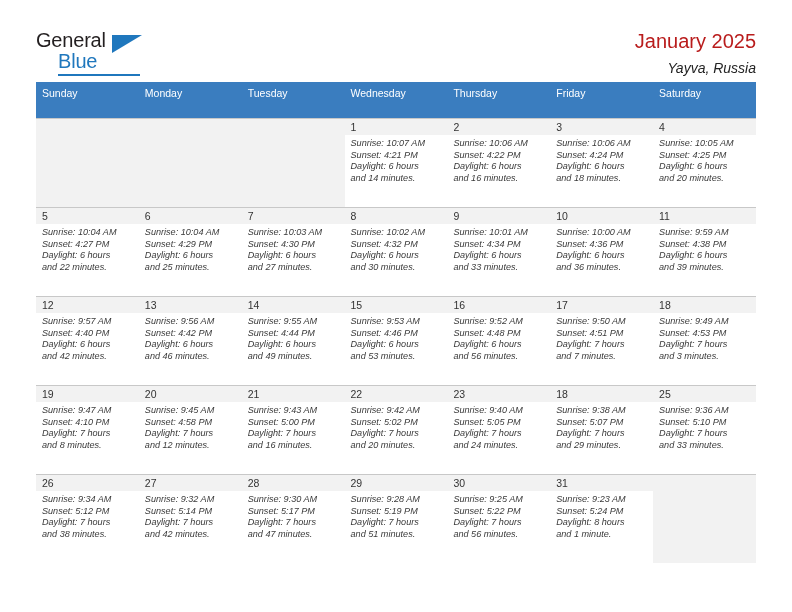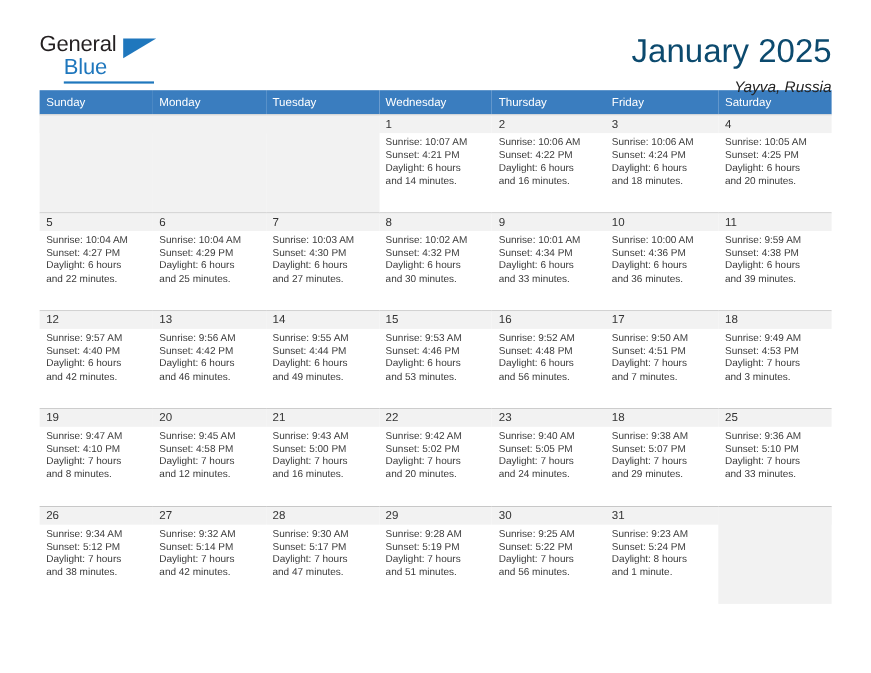--- a/index.html
+++ b/index.html
@@ -56,22 +56,22 @@
   .logo-underline {
     position: absolute;
     left: 22px;
     top: 44px;
     width: 82px;
     height: 2px;
     background: #1f77bd;
   }
   .title-wrap { text-align: right; }
   .title {
-    font-size: 30px;
-    color: #0c4a6e;
+    font-size: 20px;
+    color: #b91c1c;
     font-weight: normal;
     line-height: 1.1;
     margin: 0;
   }
   .subtitle {
     font-size: 14px;
     color: #232323;
     margin-top: 8px;
     font-style: italic;
   }
@@ -81,21 +81,21 @@
     width: 720px;
     border-collapse: collapse;
     table-layout: fixed;
   }
   .cal th {
     background: #3a7dbf;
     color: #ffffff;
     font-size: 10.5px;
     font-weight: normal;
     text-align: left;
-    padding: 5px 0 5px 6px;
+    padding: 5px 0 19px 6px;
     height: 20px;
     border: none;
   }
   .cal td {
     width: 102.8px;
     height: 89px;
     vertical-align: top;
     padding: 0;
     border: none;
     background: #ffffff;
@@ -113,20 +113,21 @@
     font-size: 10.5px;
     color: #333333;
     line-height: 14px;
   }
   .daynum-band.blank { color: transparent; }
   .info {
     padding: 3px 6px 0 6px;
     font-size: 9.1px;
     line-height: 11.6px;
     color: #3a3a3a;
+    font-style: italic;
   }
   .info div { white-space: nowrap; }
 </style>
 </head>
 <body>
 
 <div class="page">
 
   <div class="top">
     <div class="logo">

